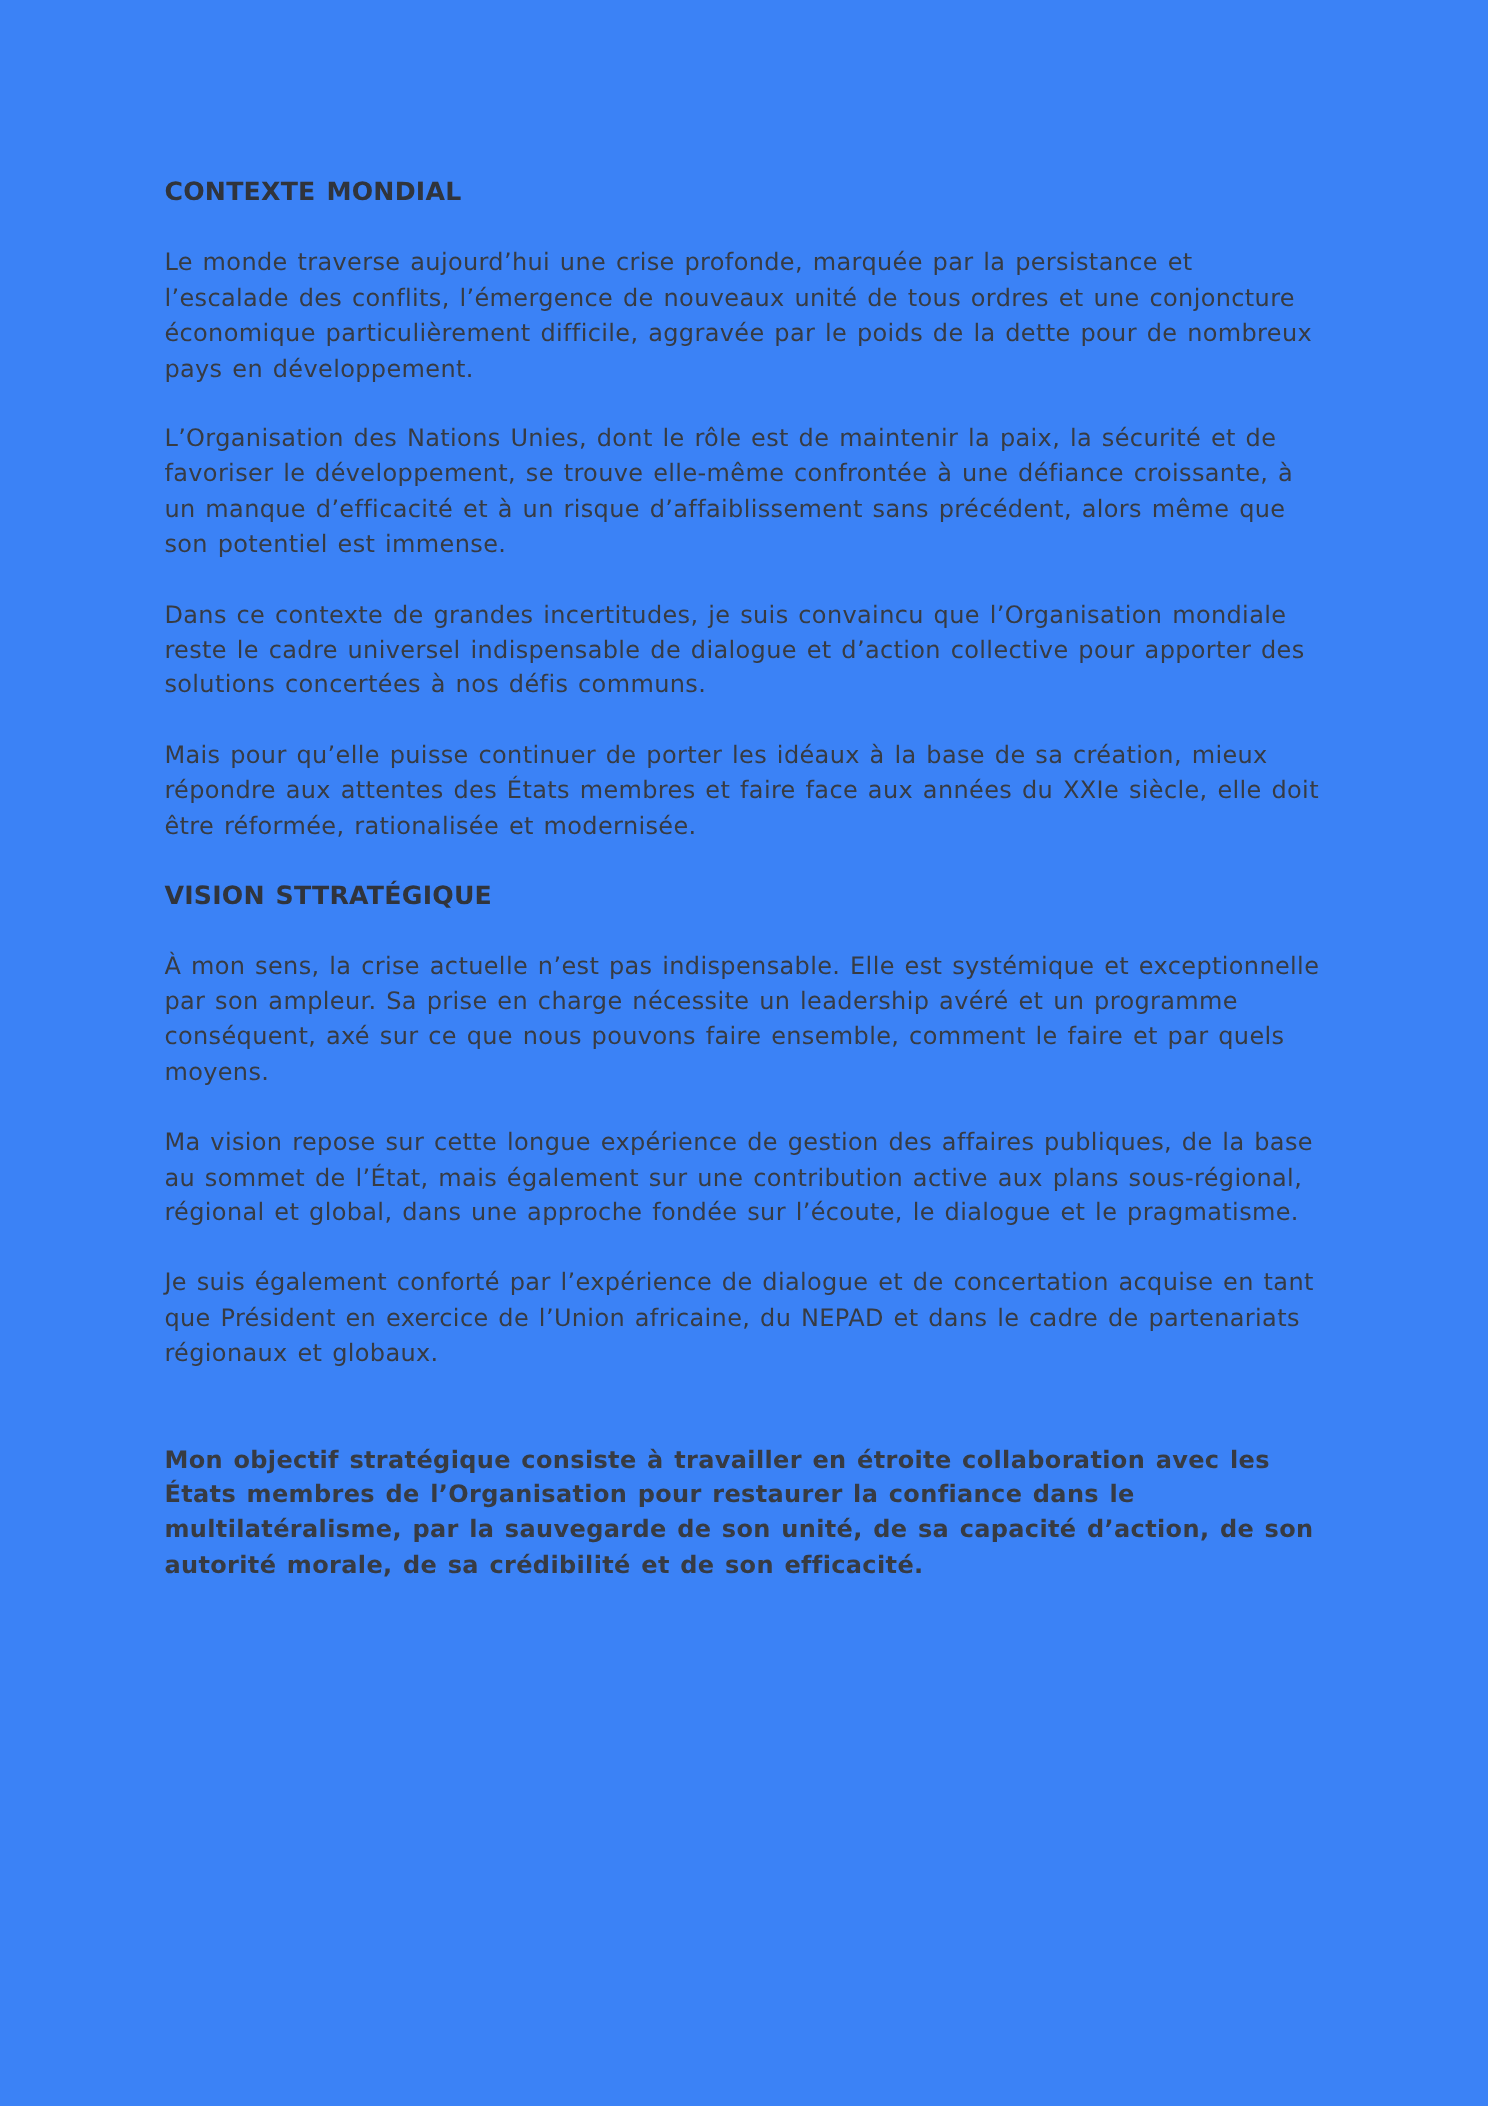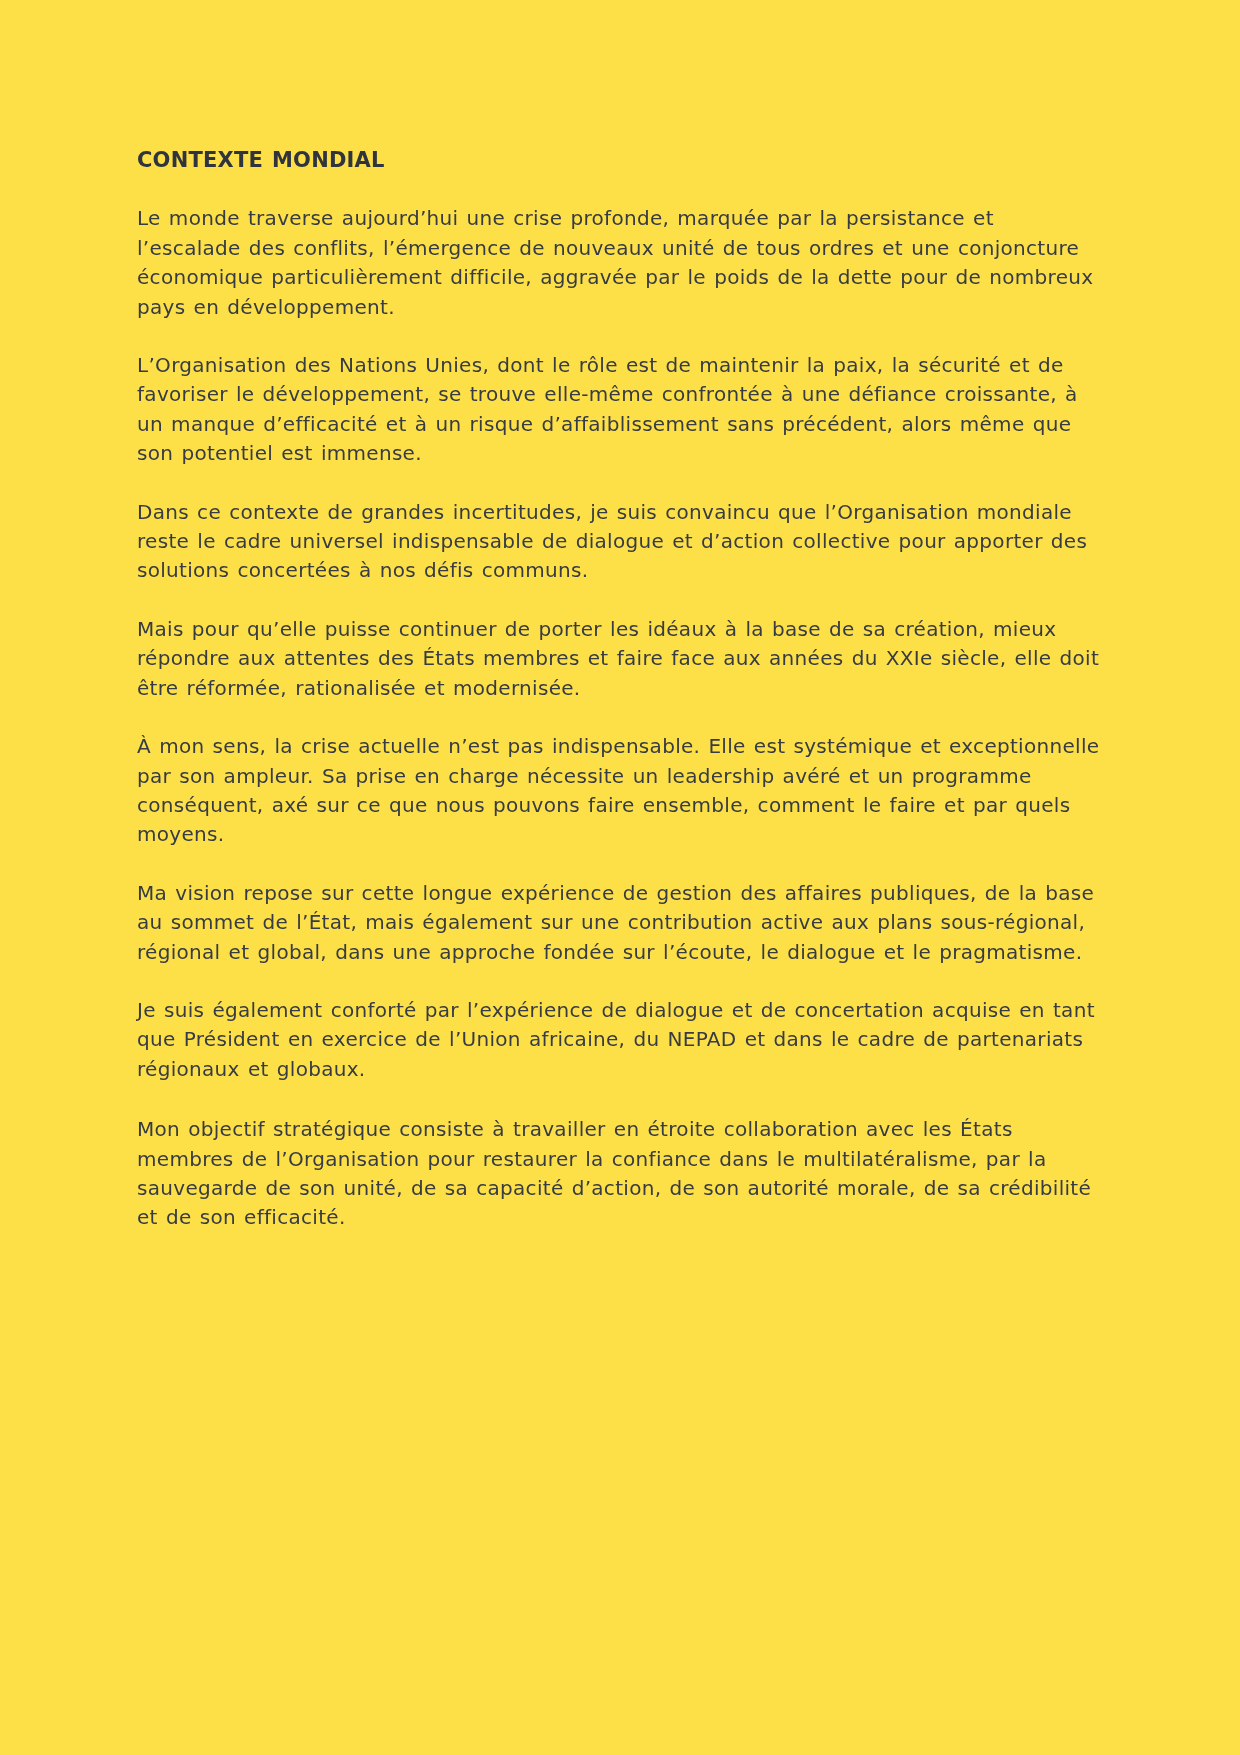--- a/index.html
+++ b/index.html
@@ -10,21 +10,21 @@
   body {
     width: 1240px;
     height: 1755px;
     font-family: "DejaVu Sans", "Liberation Sans", sans-serif;
     -webkit-font-smoothing: antialiased;
   }
   .page {
     position: relative;
     width: 1240px;
     height: 1755px;
-    background: #fde047;
+    background: #3b82f6;
     box-sizing: border-box;
     padding: 146px 0 0 137px;
     overflow: hidden;
   }
   .content {
     width: 963px;
     color: #373b43;
     font-size: 20px;
     line-height: 29.4px;
     letter-spacing: 0.3px;
@@ -38,31 +38,33 @@
     letter-spacing: 0.2px;
     margin: 29px 0;
   }
   .doc-heading:first-child {
     margin-top: 0;
   }
   .doc-paragraph {
     margin: 29px 0;
   }
   .extra-gap {
-    margin-top: 31px;
+    margin-top: 59px;
+    font-weight: bold;
   }
 </style>
 </head>
 <body>
 
 <div class="page">
   <div class="content" id="doc-content">
       <h2 class="doc-heading">CONTEXTE MONDIAL</h2>
       <p class="doc-paragraph">Le monde traverse aujourd’hui une crise profonde, marquée par la persistance et l’escalade des conflits, l’émergence de nouveaux unité de tous ordres et une conjoncture économique particulièrement difficile, aggravée par le poids de la dette pour de nombreux pays en développement.</p>
       <p class="doc-paragraph">L’Organisation des Nations Unies, dont le rôle est de maintenir la paix, la sécurité et de favoriser le développement, se trouve elle-même confrontée à une défiance croissante, à un manque d’efficacité et à un risque d’affaiblissement sans précédent, alors même que son potentiel est immense.</p>
       <p class="doc-paragraph">Dans ce contexte de grandes incertitudes, je suis convaincu que l’Organisation mondiale reste le cadre universel indispensable de dialogue et d’action collective pour apporter des solutions concertées à nos défis communs.</p>
       <p class="doc-paragraph">Mais pour qu’elle puisse continuer de porter les idéaux à la base de sa création, mieux répondre aux attentes des États membres et faire face aux années du XXIe siècle, elle doit être réformée, rationalisée et modernisée.</p>
+      <h2 class="doc-heading">VISION STTRATÉGIQUE</h2>
       <p class="doc-paragraph">À mon sens, la crise actuelle n’est pas indispensable. Elle est systémique et exceptionnelle par son ampleur. Sa prise en charge nécessite un leadership avéré et un programme conséquent, axé sur ce que nous pouvons faire ensemble, comment le faire et par quels moyens.</p>
       <p class="doc-paragraph">Ma vision repose sur cette longue expérience de gestion des affaires publiques, de la base au sommet de l’État, mais également sur une contribution active aux plans sous-régional, régional et global, dans une approche fondée sur l’écoute, le dialogue et le pragmatisme.</p>
       <p class="doc-paragraph">Je suis également conforté par l’expérience de dialogue et de concertation acquise en tant que Président en exercice de l’Union africaine, du NEPAD et dans le cadre de partenariats régionaux et globaux.</p>
       <p class="doc-paragraph extra-gap">Mon objectif stratégique consiste à travailler en étroite collaboration avec les États membres de l’Organisation pour restaurer la confiance dans le multilatéralisme, par la sauvegarde de son unité, de sa capacité d’action, de son autorité morale, de sa crédibilité et de son efficacité.</p>
     </div>
 </div>
 
 </body></html>

